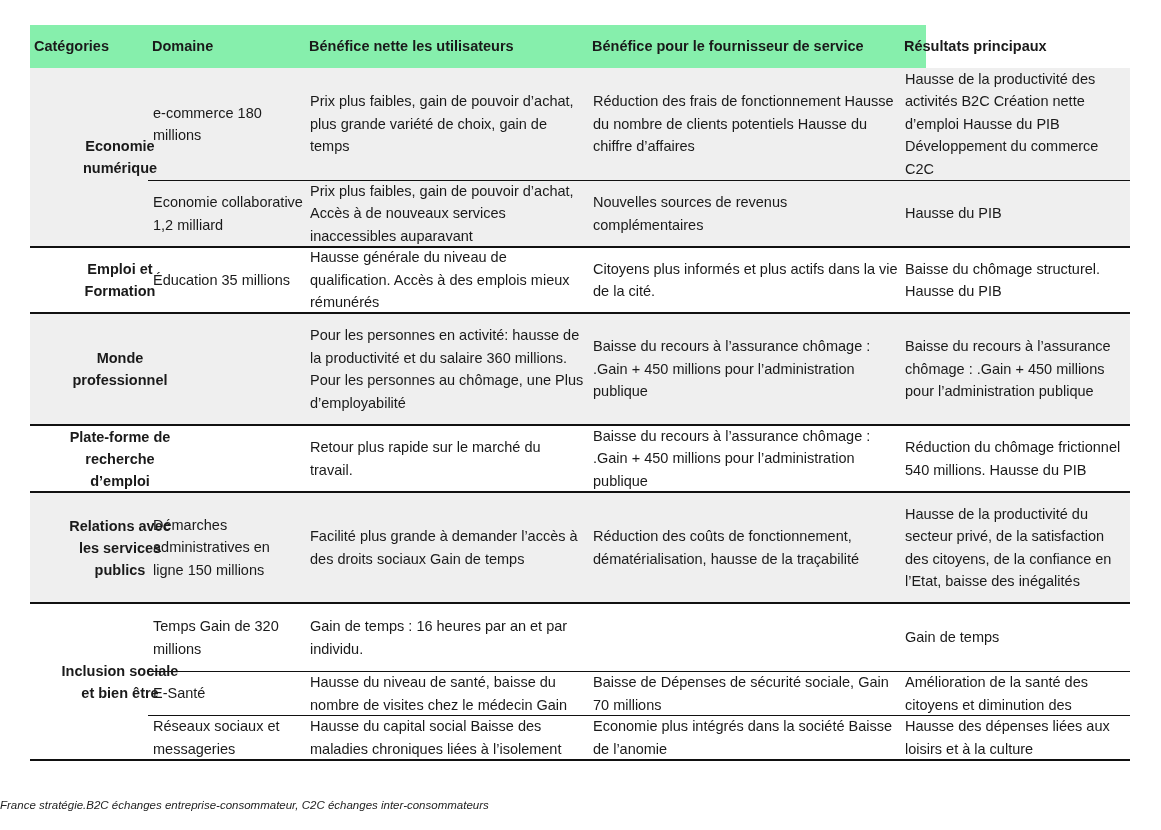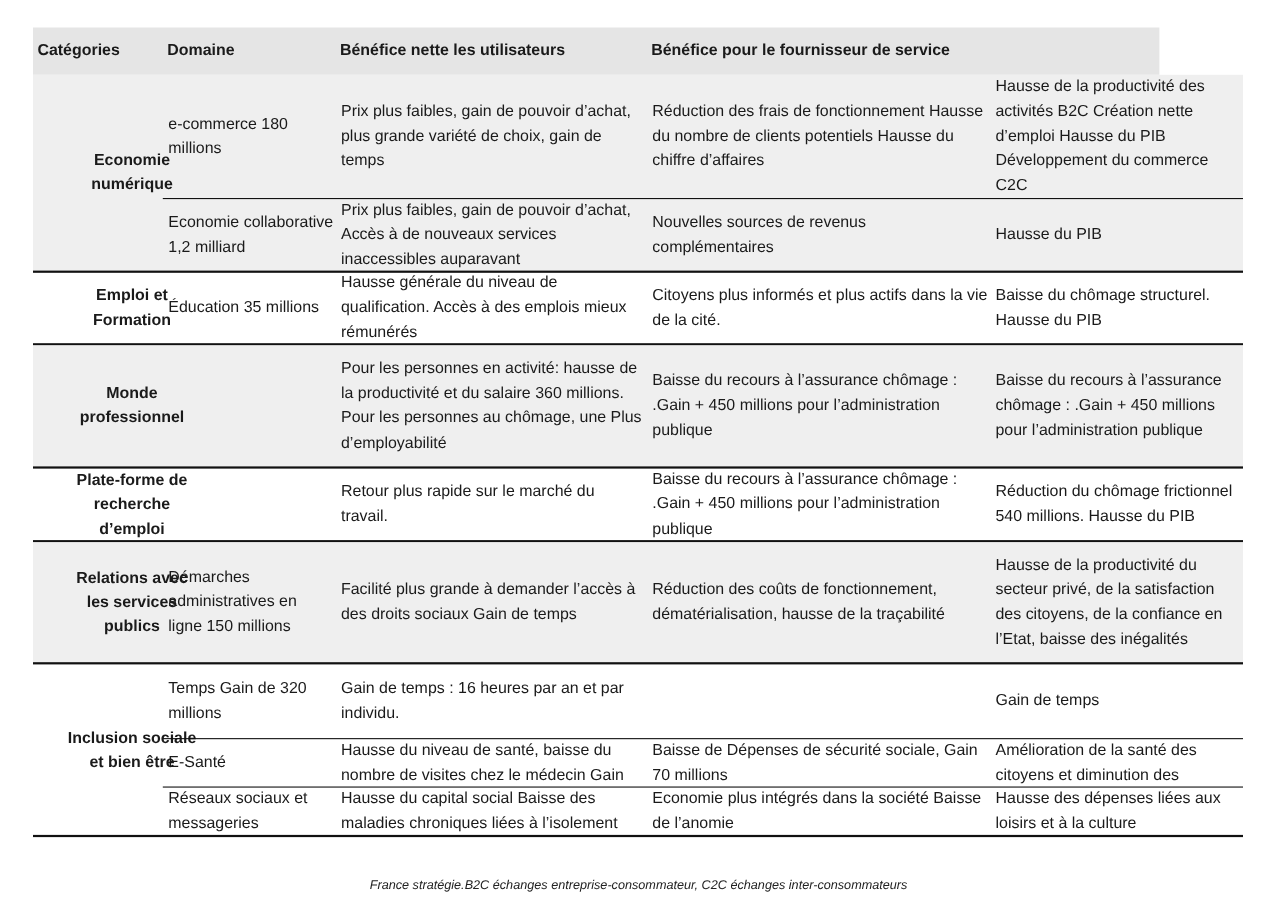--- a/index.html
+++ b/index.html
@@ -1,41 +1,42 @@
 <!DOCTYPE html>
 <html><head>
 <meta charset="utf-8">
 <style>
   html, body { margin: 0; padding: 0; background: #ffffff; }
   body { width: 1161px; height: 830px; position: relative; overflow: hidden;
          font-family: "Liberation Sans", "DejaVu Sans", sans-serif; color: #1a1a1a; }
   #table { position: absolute; left: 30px; top: 25px; width: 1100px; }
-  .hdr { position: absolute; left: 0; top: 0; width: 1024px; height: 43px; background: #e5e5e5; }
+  .hdr { position: absolute; left: 0; top: 0; width: 896px; height: 43px; background: #86efac; }
   .hcell { position: absolute; top: 0; height: 43px; line-height: 43px; font-weight: bold; font-size: 14.5px; padding-left: 4px; box-sizing: border-box; }
   .group { position: absolute; left: 0; width: 1100px; border-bottom: 2px solid #111; box-sizing: border-box; }
   .group.shaded { background: #efefef; }
   .cat { position: absolute; left: 0; top: 0; bottom: 0; width: 118px; display: flex; align-items: center; justify-content: center; text-align: center; font-weight: bold; font-size: 14.5px; line-height: 22px; padding-left: 31px; }
   .sub { position: absolute; left: 118px; width: 982px; box-sizing: border-box; }
   .sub.lined { border-top: 1.5px solid #111; }
   .cell { position: absolute; top: 0; bottom: 0; display: flex; align-items: center; font-size: 14.5px; line-height: 22.5px; box-sizing: border-box; padding-left: 5px; padding-right: 2px; }
   .c-dom { left: 0; width: 157px; }
   .c-usr { left: 157px; width: 283px; }
   .c-prov { left: 440px; width: 312px; }
   .c-res { left: 752px; width: 230px; }
-  .caption { position: absolute; left: 0; width: 1161px; top: 799px; text-align: center; font-style: italic; font-size: 11.5px; color: #222; }
+  .caption { position: absolute; left: 0; width: 1161px; top: 799px; text-align: left; font-style: italic; font-size: 11.5px; color: #222; }
 </style>
 </head>
 <body>
 
 <div id="table">
   <div class="hdr">
     <div class="hcell" style="left:0;width:118px;">Catégories</div>
     <div class="hcell" style="left:118px;width:157px;">Domaine</div>
     <div class="hcell" style="left:275px;width:283px;">Bénéfice nette les utilisateurs</div>
     <div class="hcell" style="left:558px;width:312px;">Bénéfice pour le fournisseur de service</div>
+    <div class="hcell" style="left:870px;width:230px;">Résultats principaux</div>
   </div>
 
   <div class="group shaded" style="top:43px;height:180px;">
     <div class="cat">Economie numérique</div>
     <div class="sub" style="top:0;height:112px;">
       <div class="cell c-dom">e-commerce 180 millions</div>
       <div class="cell c-usr">Prix plus faibles, gain de pouvoir d’achat, plus grande variété de choix, gain de temps</div>
       <div class="cell c-prov">Réduction des frais de fonctionnement Hausse du nombre de clients potentiels Hausse du chiffre d’affaires</div>
       <div class="cell c-res">Hausse de la productivité des activités B2C Création nette d’emploi Hausse du PIB Développement du commerce C2C</div>
     </div>

